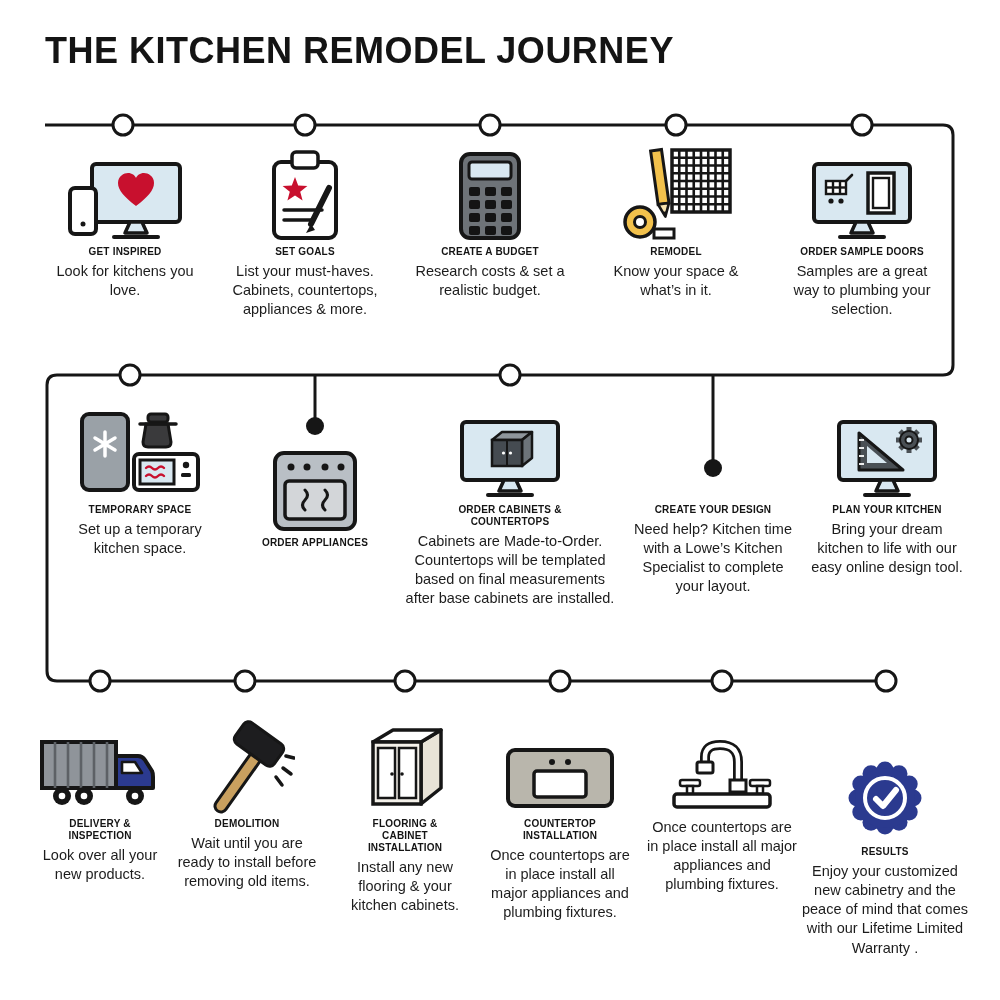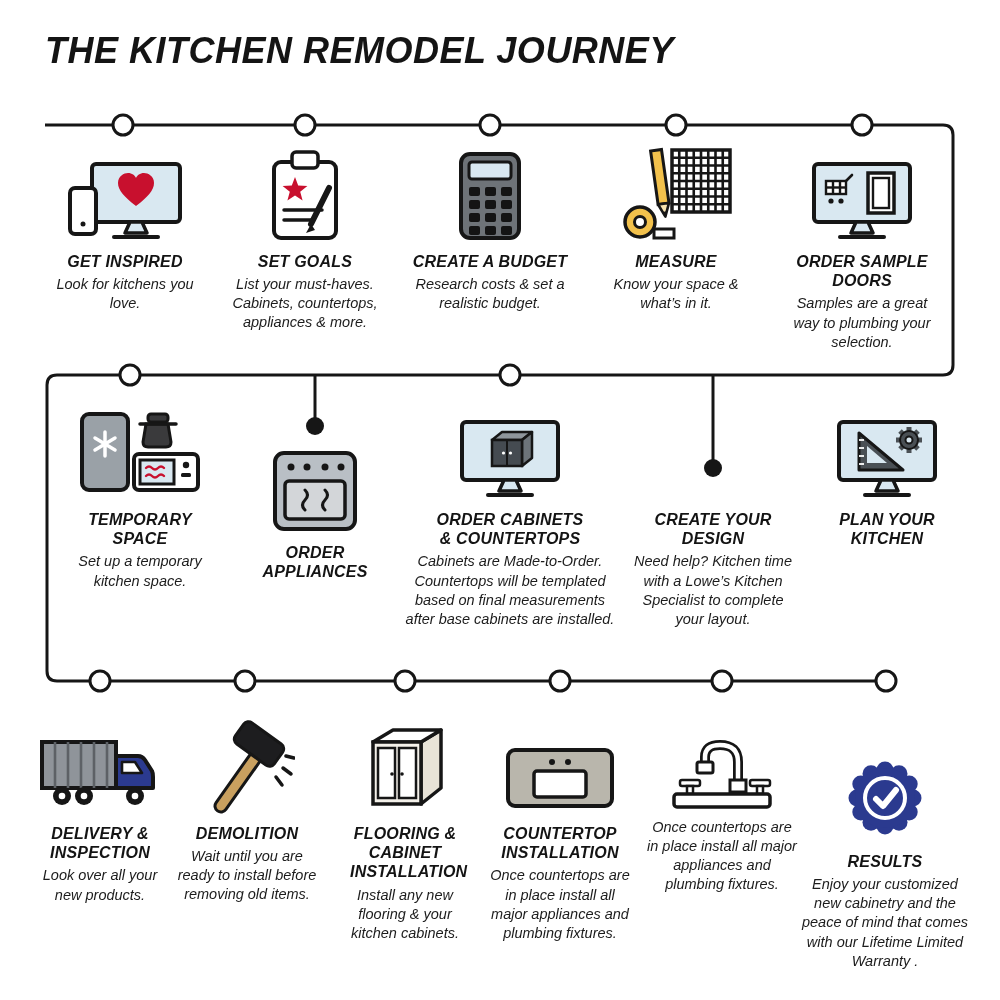--- a/index.html
+++ b/index.html
@@ -4,35 +4,35 @@
 <style>
   * { margin:0; padding:0; box-sizing:border-box; }
   html,body { width:1000px; height:1000px; }
   body {
     background:#ffffff;
     font-family:"Liberation Sans", sans-serif;
     color:#161616;
     position:relative;
     overflow:hidden;
   }
-  .canvas { position:absolute; inset:0; width:1000px; height:1000px;font-style:italic; }
+  .canvas { position:absolute; inset:0; width:1000px; height:1000px; }
   .page-title {
     position:absolute; left:45px; top:30px;
     font-size:36px; font-weight:800; letter-spacing:.5px; color:#141414;
     white-space:nowrap;
   }
   .journey-svg { position:absolute; left:0; top:0; pointer-events:none; }
   .step {
     position:absolute; display:flex; flex-direction:column; align-items:center;
     text-align:center;
   }
   .icon-wrap { display:flex; align-items:flex-end; justify-content:center; width:100%; }
   .step-title {
-    font-size:16px; font-weight:700; line-height:1.2; letter-spacing:.2px;
-    margin-top:10px; color:#141414;
+    font-size:10px; font-weight:700; line-height:1.2; letter-spacing:.2px;
+    margin-top:4px; color:#141414;
   }
   .step-desc {
     font-size:14.5px; line-height:1.32; margin-top:4px; color:#1c1c1c;
   }
 </style>
 </head>
 <body>
 
 <div class="canvas">
 
@@ -142,21 +142,21 @@
         <g transform="rotate(-8 44 36)">
           <rect x="39" y="4" width="11" height="54" fill="#f2c14c" stroke="#161616" stroke-width="3"></rect>
           <path d="M39,58 h11 l-5.5,13 z" fill="#f7e3b0" stroke="#161616" stroke-width="2.6" stroke-linejoin="round"></path>
           <path d="M42.5,66 l2,5 l2,-5 z" fill="#161616"></path>
         </g>
         <circle cx="24" cy="76" r="15" fill="#f2c14c" stroke="#161616" stroke-width="3.5"></circle>
         <circle cx="24" cy="76" r="5.5" fill="#fff" stroke="#161616" stroke-width="3"></circle>
         <rect x="38" y="83" width="20" height="9" fill="#fff" stroke="#161616" stroke-width="3"></rect>
       </svg>
     </div>
-    <div class="step-title">MEASURE</div>
+    <div class="step-title">REMODEL</div>
     <div class="step-desc" style="max-width:150px">Know your space &amp; what’s in it.</div>
   </div>
 
   <div class="step" style="left:782px;top:146px;width:160px">
     <div class="icon-wrap" style="height:96px">
       <svg width="112" height="82" viewBox="0 0 112 82">
         <rect x="8" y="4" width="96" height="58" rx="4" fill="#d9e8f1" stroke="#161616" stroke-width="4"></rect>
         <g stroke="#161616" stroke-width="2.4" fill="#fff">
           <rect x="20" y="21" width="20" height="13"></rect>
           <line x1="27" y1="21" x2="27" y2="34"></line>
@@ -258,20 +258,21 @@
           <line x1="28" y1="22" x2="33" y2="22"></line>
             <line x1="28" y1="30" x2="33" y2="30"></line>
             <line x1="28" y1="38" x2="33" y2="38"></line>
             <line x1="28" y1="46" x2="33" y2="46"></line>
         </g>
         <path d="M50,62 l-5,11 h22 l-5,-11 z" fill="#d9e8f1" stroke="#161616" stroke-width="3.5" stroke-linejoin="round"></path>
         <line x1="34" y1="77" x2="78" y2="77" stroke="#161616" stroke-width="4" stroke-linecap="round"></line>
       </svg>
     </div>
     <div class="step-title" style="max-width:110px">PLAN YOUR KITCHEN</div>
+    <div class="step-desc" style="max-width:160px">Bring your dream kitchen to life with our easy online design tool.</div>
   </div>
 
   <div class="step" style="left:22px;top:702px;width:156px">
     <div class="icon-wrap" style="height:112px">
       <svg width="124" height="78" viewBox="0 0 124 78">
         <rect x="4" y="6" width="74" height="46" fill="#8f949a" stroke="#161616" stroke-width="4"></rect>
         <g stroke="#5d6166" stroke-width="2.6">
           <line x1="17" y1="6" x2="17" y2="52"></line>
             <line x1="30" y1="6" x2="30" y2="52"></line>
             <line x1="43" y1="6" x2="43" y2="52"></line>

